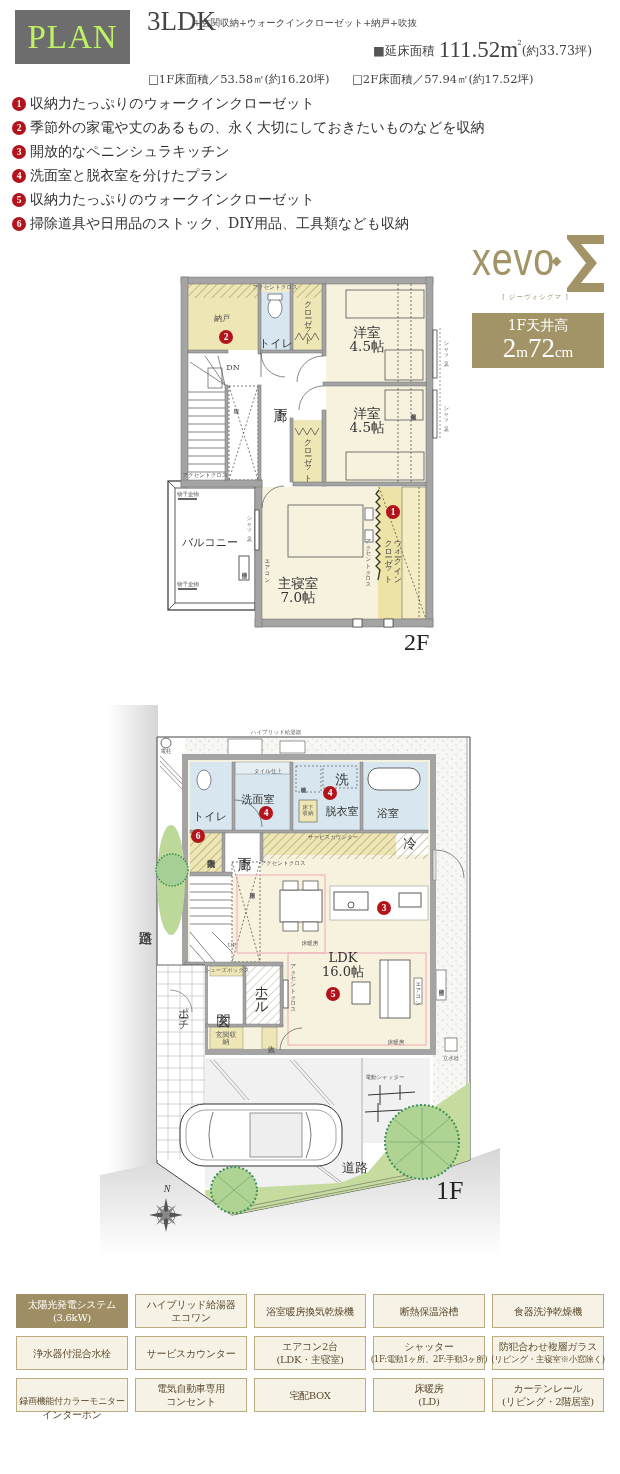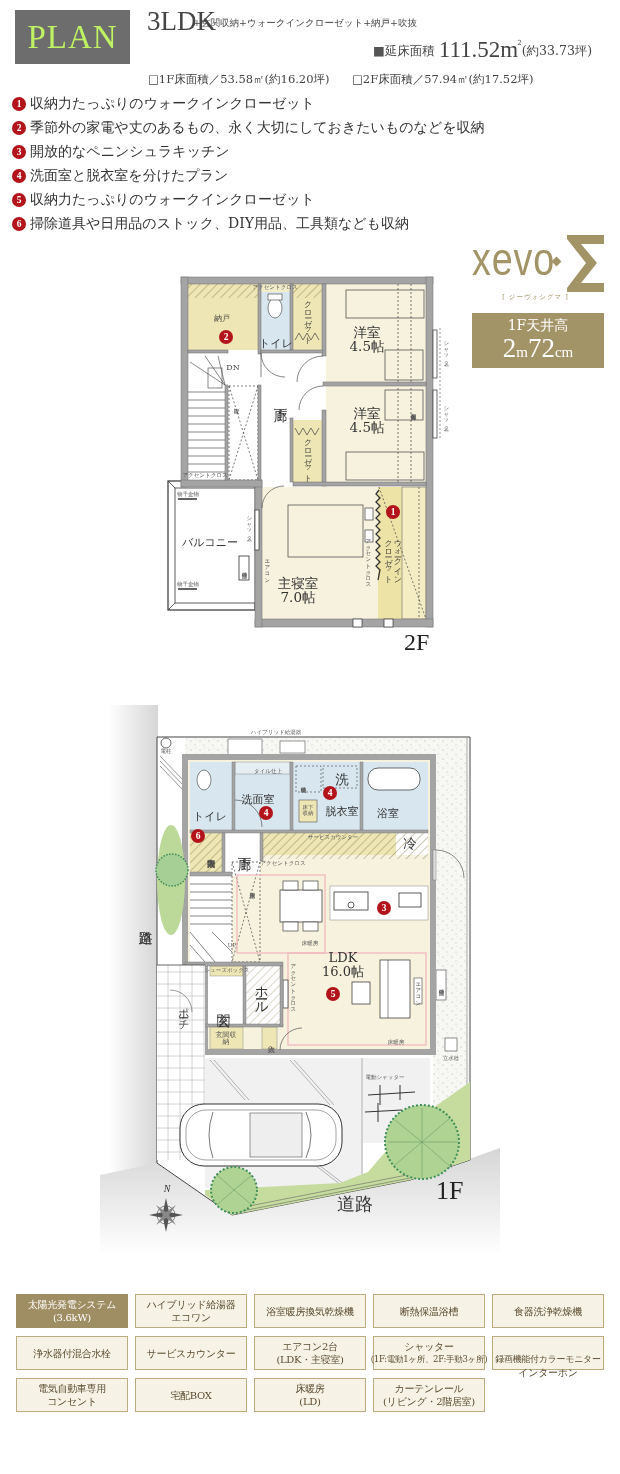--- a/index.html
+++ b/index.html
@@ -490,21 +490,21 @@
   <div class="pbadge" style="left:333px;top:994px;">5</div>
   <div class="lbl tiny v" style="left:418px;top:991px;">エアコン</div>
   <div class="lbl tiny v" style="left:441px;top:985px;">室外機</div>
   <div class="lbl md v" style="left:183px;top:1012px;">ポーチ</div>
   <div class="lbl tiny" style="left:226px;top:1039px;width:22px;white-space:normal;font-size:7px;">玄関収納</div>
   <div class="lbl tiny v" style="left:270px;top:1040px;font-size:7px;">物入</div>
   <div class="lbl tiny" style="left:396px;top:1043px;">床暖房</div>
   <div class="lbl tiny" style="left:451px;top:1059px;">立水栓</div>
   <div class="lbl tiny" style="left:385px;top:1078px;">電動シャッター</div>
   <div class="lbl v" style="left:146px;top:920px;font-size:14px;">道路</div>
-  <div class="lbl" style="left:355px;top:1204px;font-size:18px;">道路</div>
+  <div class="lbl" style="left:355px;top:1168px;font-size:13px;">道路</div>
   <div class="lbl" style="left:167px;top:1189px;font-size:10px;font-style:italic;font-family:'Liberation Serif',serif;">N</div>
   <div class="abs floor-title" style="left:436px;top:1176px;font-size:26px;">1F</div>
 
   <div class="abs features">
     <div class="feat active">
         <span>太陽光発電システム</span>
         <span>(3.6kW)</span>
       </div>
     <div class="feat">
         <span>ハイブリッド給湯器</span>
@@ -527,20 +527,24 @@
       </div>
     <div class="feat">
         <span>エアコン2台</span>
         <span>(LDK・主寝室)</span>
       </div>
     <div class="feat">
         <span>シャッター</span>
         <span style="font-size:8.5px;">(1F:電動1ヶ所、2F:手動3ヶ所)</span>
       </div>
     <div class="feat">
+        <span>防犯合わせ複層ガラス</span>
+        <span style="font-size:8.5px;">(リビング・主寝室※小窓除く)</span>
+      </div>
+    <div class="feat">
         <span style="font-size:9px;margin-top:25px;">録画機能付カラーモニター</span>
         <span>インターホン</span>
       </div>
     <div class="feat">
         <span>電気自動車専用</span>
         <span>コンセント</span>
       </div>
     <div class="feat">
         <span>宅配BOX</span>
       </div>

